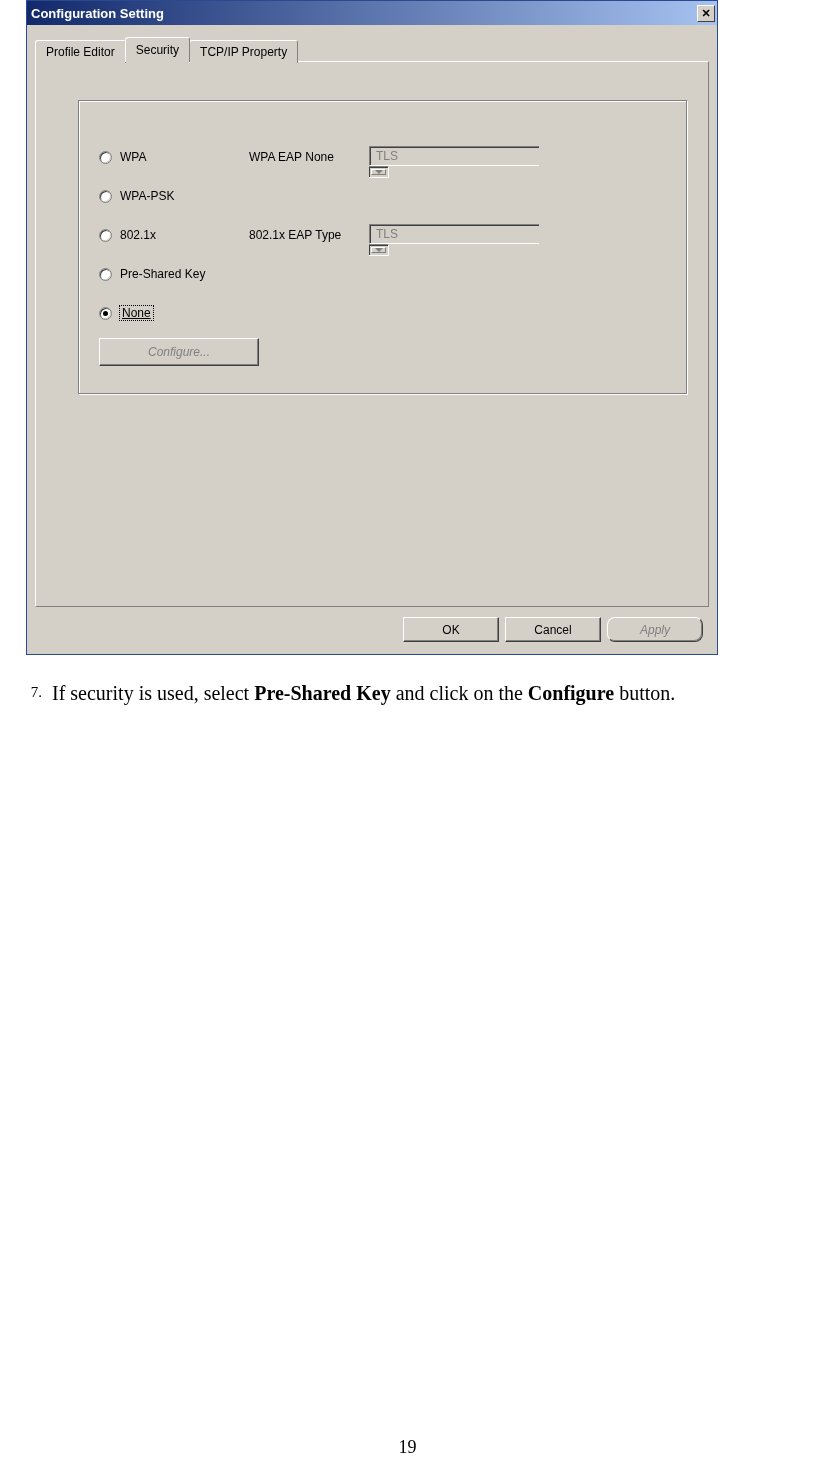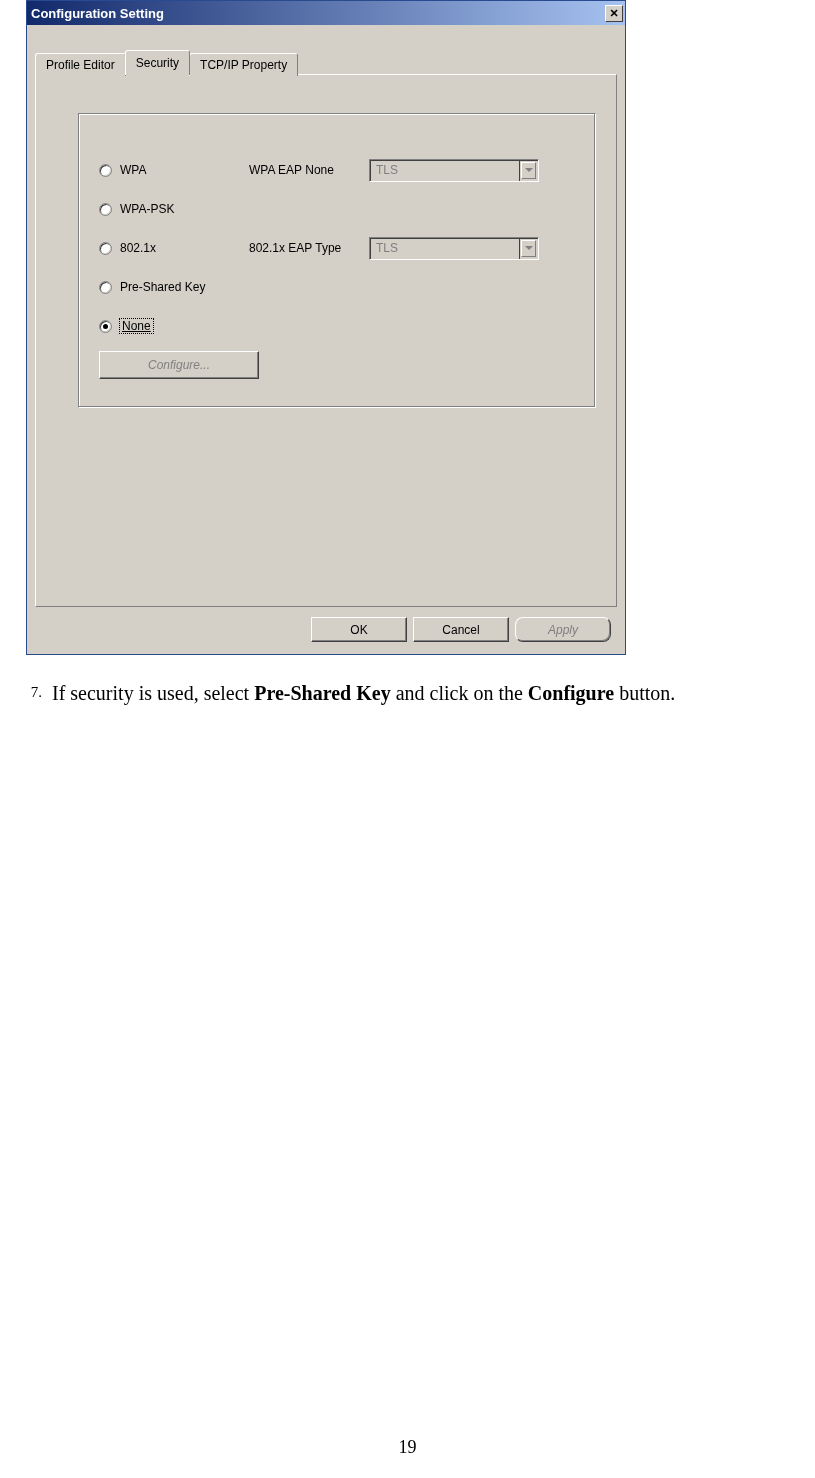--- a/index.html
+++ b/index.html
@@ -14,21 +14,21 @@
     position: relative;
   }
   .page {
     width: 815px;
     height: 1478px;
     position: relative;
   }
   .dialog {
     position: absolute;
     left: 26px; top: 0px;
-    width: 600px;
+    width: 692px;
     height: 655px;
     border: 1px solid #2a4a90;
     background: #d4d0c8;
   }
   .titlebar {
     height: 24px;
     background: linear-gradient(to right, #12296b, #a6c2f0);
     display: flex;
     align-items: center;
     justify-content: space-between;
@@ -54,21 +54,21 @@
   }
   .client-area {
     padding: 8px 8px 8px 8px;
     height: calc(100% - 24px);
     display: flex;
     flex-direction: column;
   }
   .tabs {
     display: flex;
     align-items: flex-end;
-    margin-top: 16px;
+    margin-top: 3px;
     position: relative;
     z-index: 2;
   }
   .tab {
     padding: 4px 10px 4px 10px;
     background: #d4d0c8;
     border: 1px solid #808080;
     border-top: 1px solid #ffffff;
     border-left: 1px solid #ffffff;
     border-bottom: none;
@@ -153,20 +153,21 @@
     text-decoration: underline;
   }
   .combo-label {
     width: 120px;
     font-size: 12px;
   }
   .combo {
     display: flex;
     width: 170px;
     height: 23px;
+    flex-direction: column;
   }
   .combo-input {
     flex: 1;
     border-top: 1px solid #808080;
     border-left: 1px solid #808080;
     border-bottom: 1px solid #ffffff;
     border-right: none;
     box-shadow: inset 1px 1px 0 #404040;
     background: #d4d0c8;
     color: #808080;

